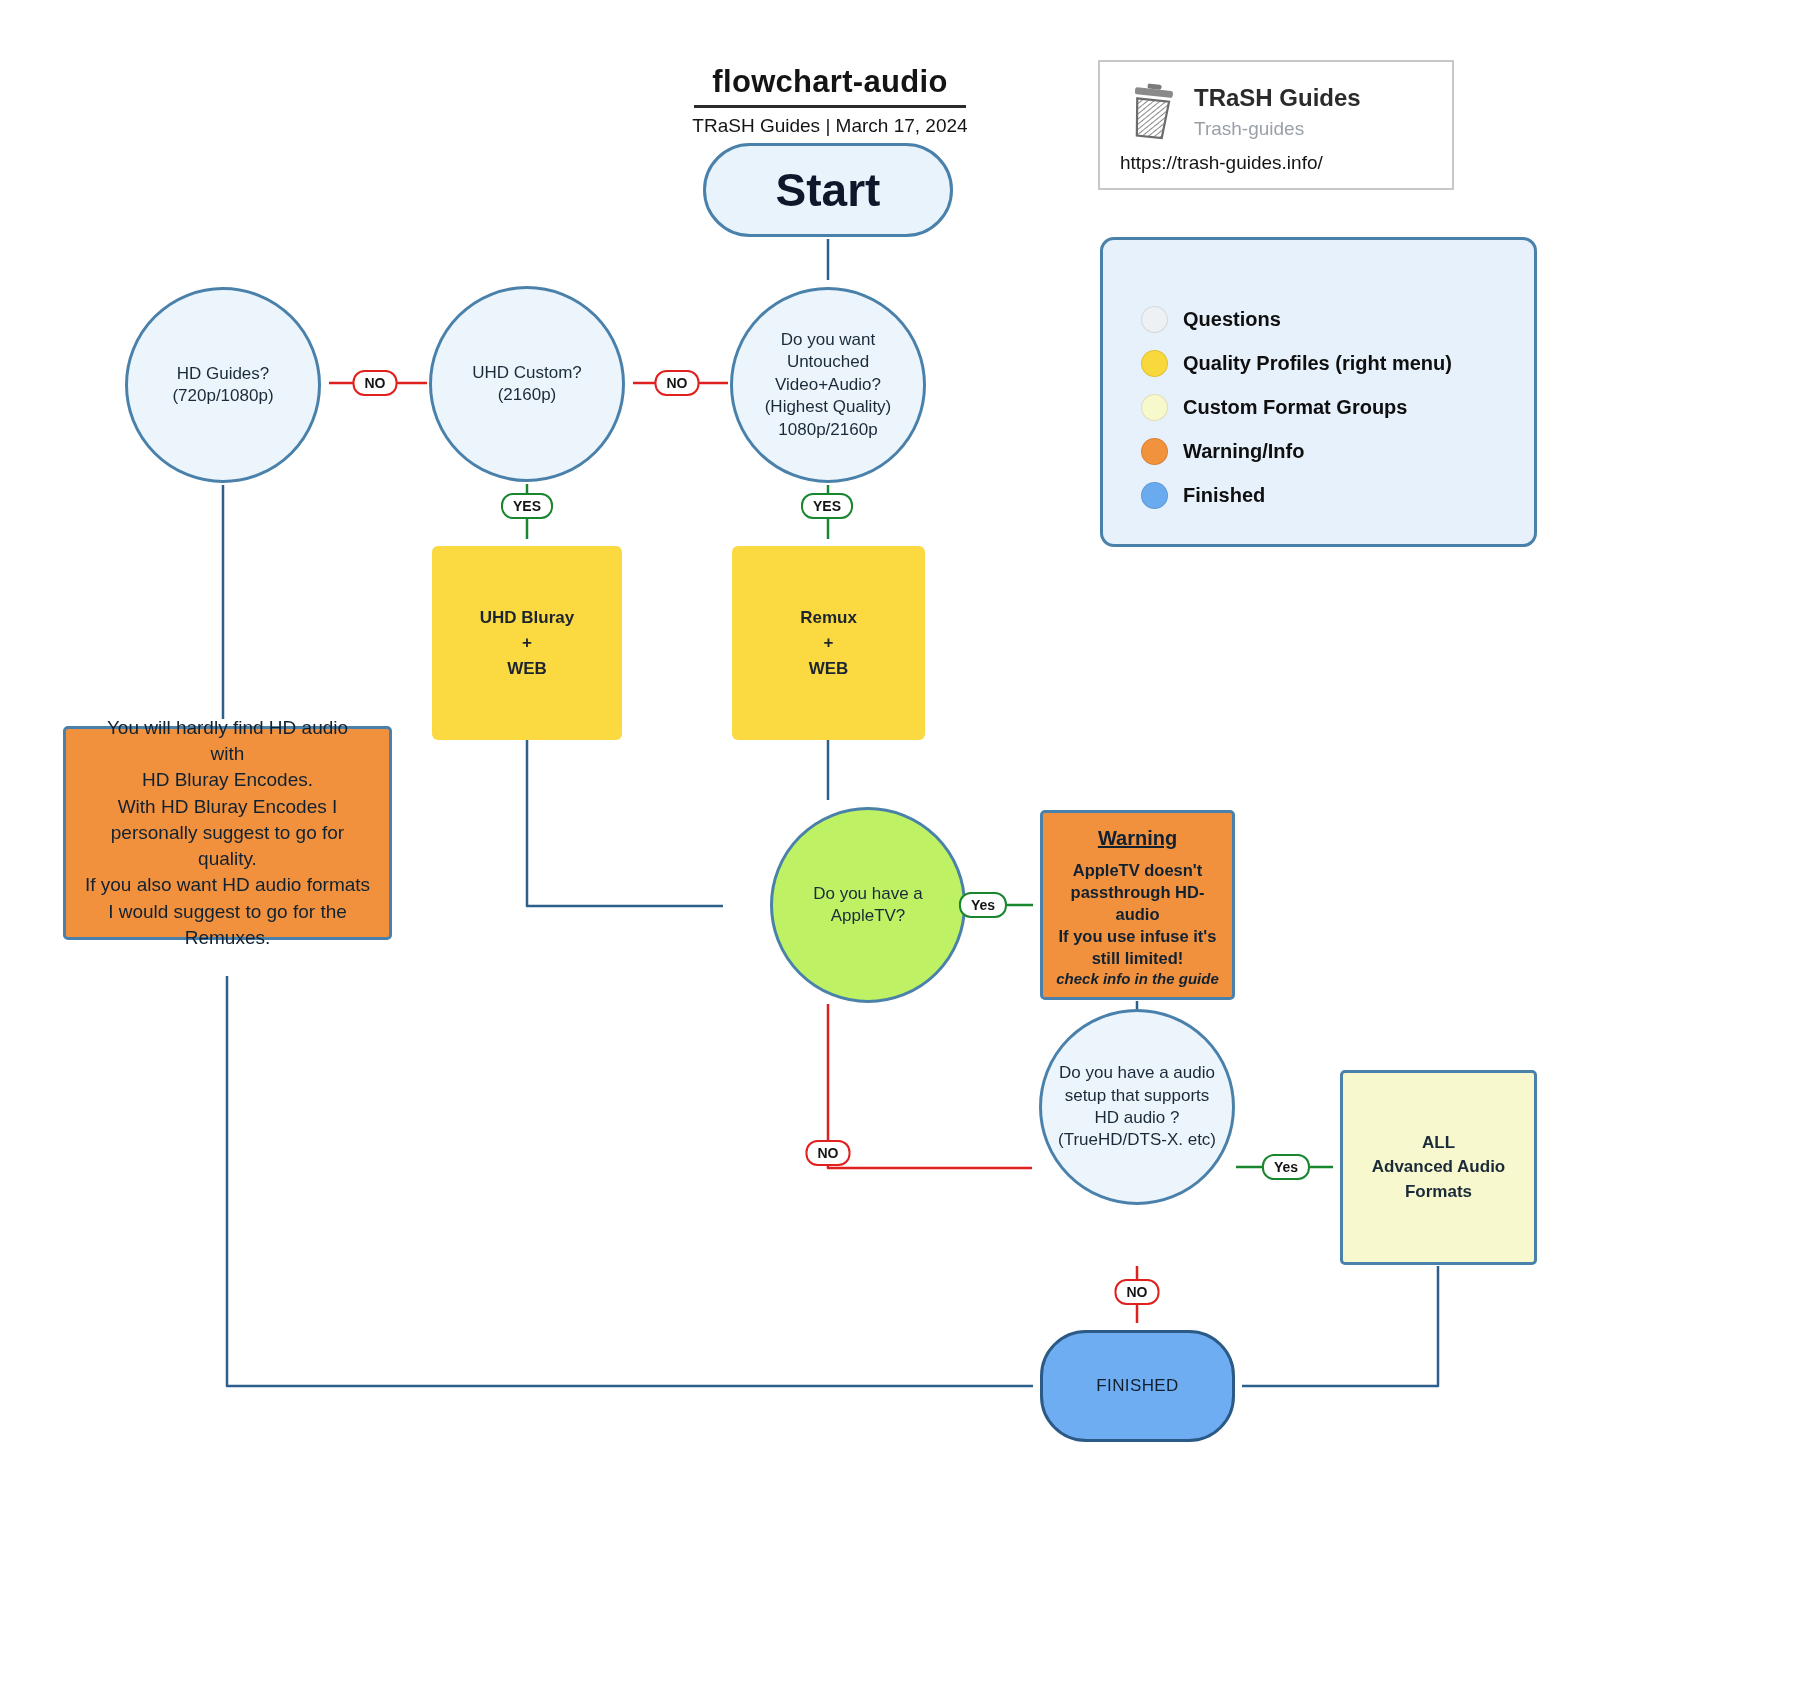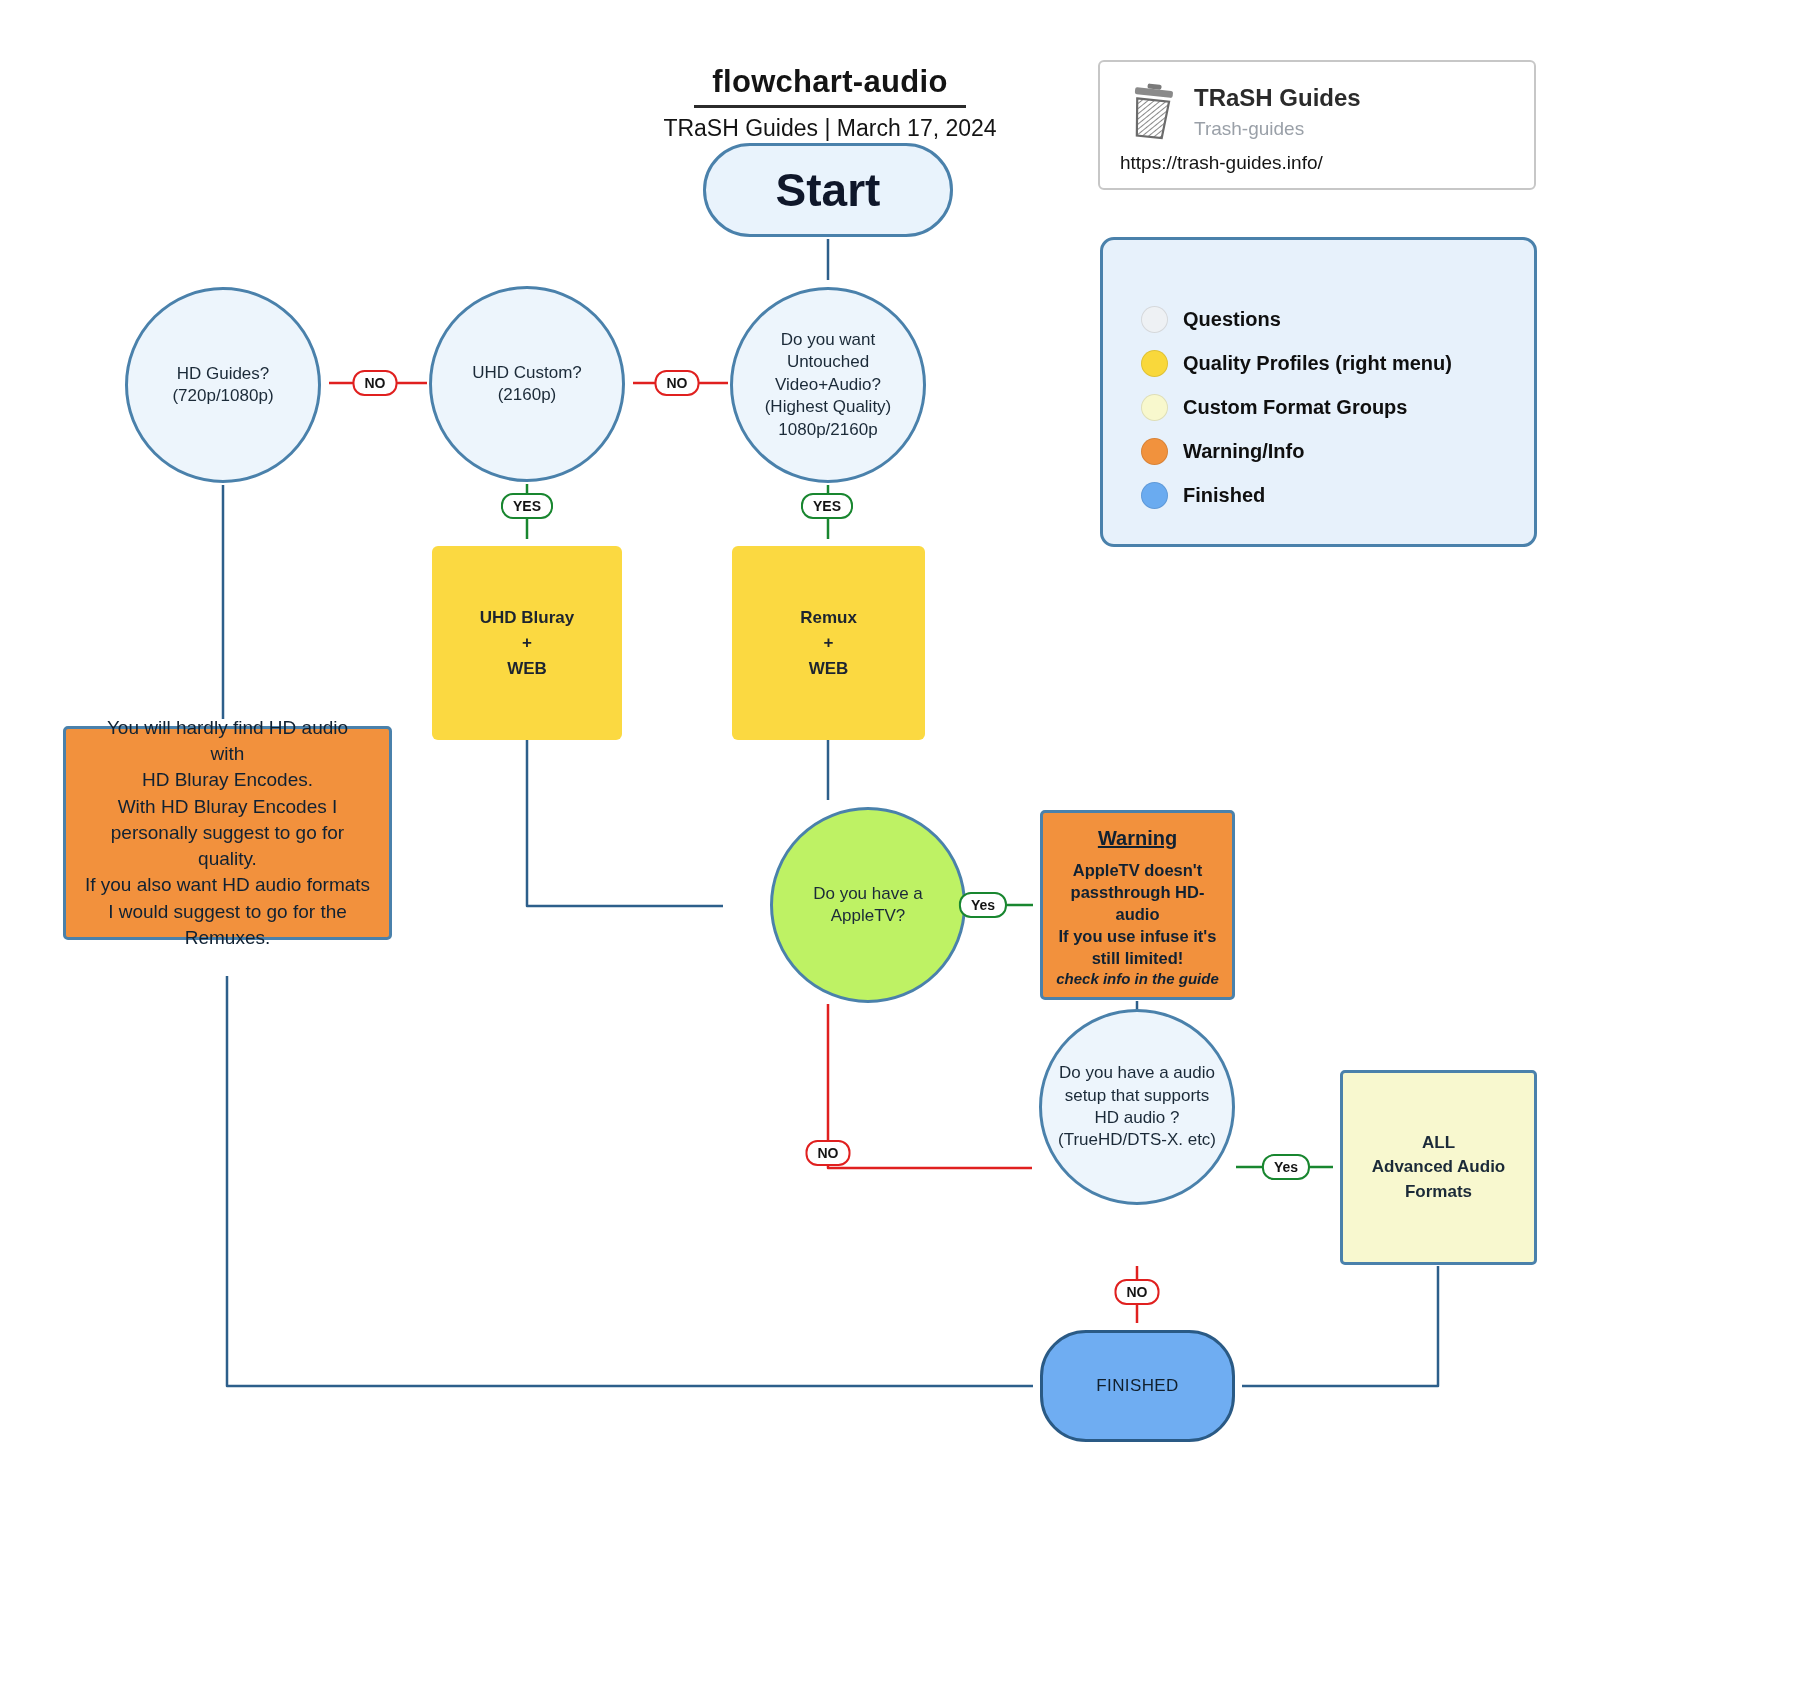--- a/index.html
+++ b/index.html
@@ -8,24 +8,24 @@
 
   .edges { position:absolute; left:0; top:0; width:1819px; height:1707px; z-index:1; }
   .edges path { fill:none; stroke-width:2.5px; stroke-linejoin:round; }
   .e-blue { stroke:#2d5f8b; }
   .e-red  { stroke:#e0201f; }
   .e-green{ stroke:#18862f; }
 
   .header { position:absolute; left:610px; top:64px; width:440px; text-align:center; z-index:2; }
   .header-title { display:inline-block; font-size:31px; font-weight:800; color:#141414;
                   border-bottom:3px solid #2b2b2b; padding:0 18px 5px; letter-spacing:0.3px; }
-  .header-sub { margin-top:7px; font-size:23px; color:#141414; }
-
-  .brand { position:absolute; left:1098px; top:60px; width:438px; height:130px; background:#ffffff;
-           border:2px solid #c7c7c7; border-radius:6px; z-index:2; }
+  .header-sub { margin-top:7px; font-size:19px; color:#141414; }
+
+  .brand { position:absolute; left:1098px; top:60px; width:356px; height:130px; background:#ffffff;
+           border:2px solid #c7c7c7; border-radius:0; z-index:2; }
   .brand-icon { position:absolute; left:22px; top:18px; width:60px; height:62px; }
   .brand-title { position:absolute; left:94px; top:22px; font-size:24px; font-weight:bold; color:#2b2b2b; }
   .brand-sub { position:absolute; left:94px; top:56px; font-size:19px; color:#9aa0a8; }
   .brand-url { position:absolute; left:20px; top:90px; font-size:19px; color:#141414; }
 
   .legend { position:absolute; left:1100px; top:237px; width:437px; height:310px; background:#e7f1fb;
             border:3px solid #4a81ab; border-radius:14px; z-index:2;
             display:flex; flex-direction:column; gap:17px; padding:66px 0 0 38px; }
   .legend-row { display:flex; align-items:center; gap:15px; height:27px; }
   .legend-dot { width:27px; height:27px; border-radius:50%; box-shadow: inset 0 0 0 1px rgba(0,0,0,0.10); }

